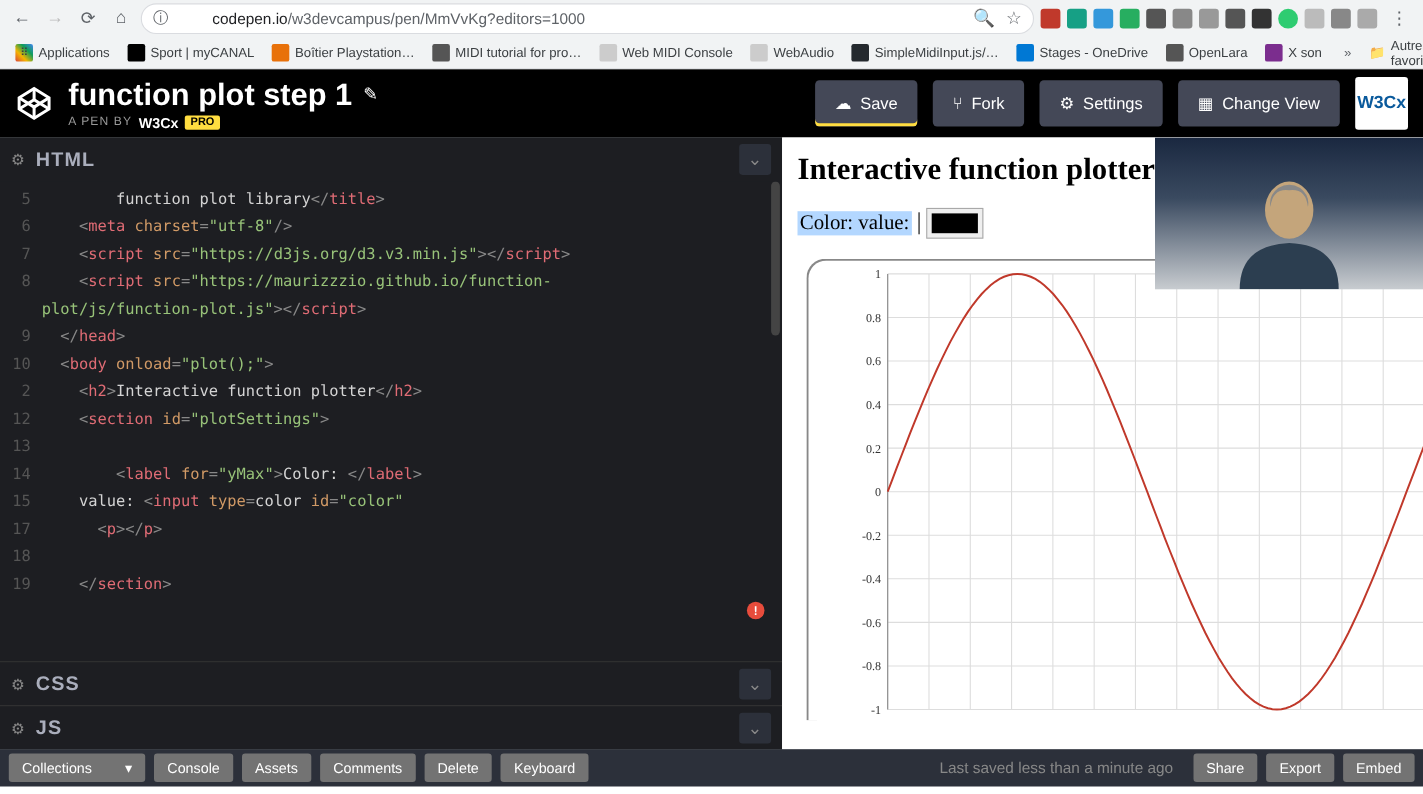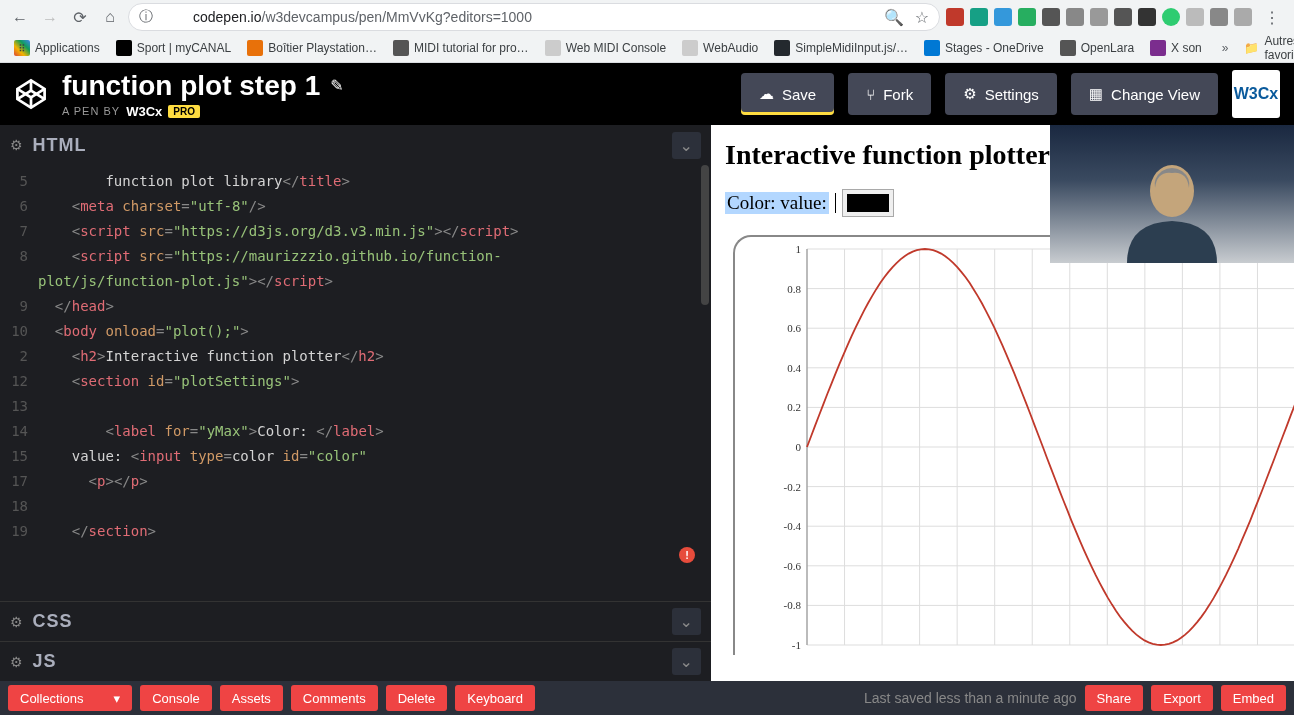--- a/index.html
+++ b/index.html
@@ -75,24 +75,24 @@
 .cursor-caret { display: inline-block; width: 1px; height: 20px; background: #000; vertical-align: middle; }
 
 .plot-area { position: relative; width: 560px; height: 420px; border: 2px solid #888; border-radius: 18px 0 0 0; border-right: none; border-bottom: none; margin-left: 8px; }
 .plot-svg { position: absolute; left: 0; top: 0; }
 
 .webcam { position: absolute; right: 0; top: 0; width: 244px; height: 138px; background: linear-gradient(180deg, #1a2840 0%, #3a4a60 40%, #c8ccd0 100%); }
 .webcam-person { position: absolute; left: 50%; bottom: 0; transform: translateX(-50%); width: 130px; height: 110px; }
 
 
 .footer { background: #2c303a; display: flex; align-items: center; height: 34px; padding: 0 8px; gap: 8px; font-size: 13px; }
-.footer-btn { background: #ef4444; color: #fff; border: none; height: 26px; padding: 0 12px; cursor: pointer; border-radius: 3px; font-size: 13px; }
+.footer-btn { background: #737373; color: #fff; border: none; height: 26px; padding: 0 12px; cursor: pointer; border-radius: 3px; font-size: 13px; }
 .footer-btn.dropdown { display: flex; align-items: center; gap: 30px; }
 .footer-spacer { flex: 1; }
-.footer-status { color: #888; font-size: 14px; }
+.footer-status { color: #888; font-size: 14px; margin-right: 10px; }
 </style>
 </head>
 <body>
 
 <div class="browser-chrome">
   <div class="browser-toolbar">
     <div class="nav-btn">←</div>
     <div class="nav-btn disabled">→</div>
     <div class="nav-btn">⟳</div>
     <div class="nav-btn">⌂</div>

